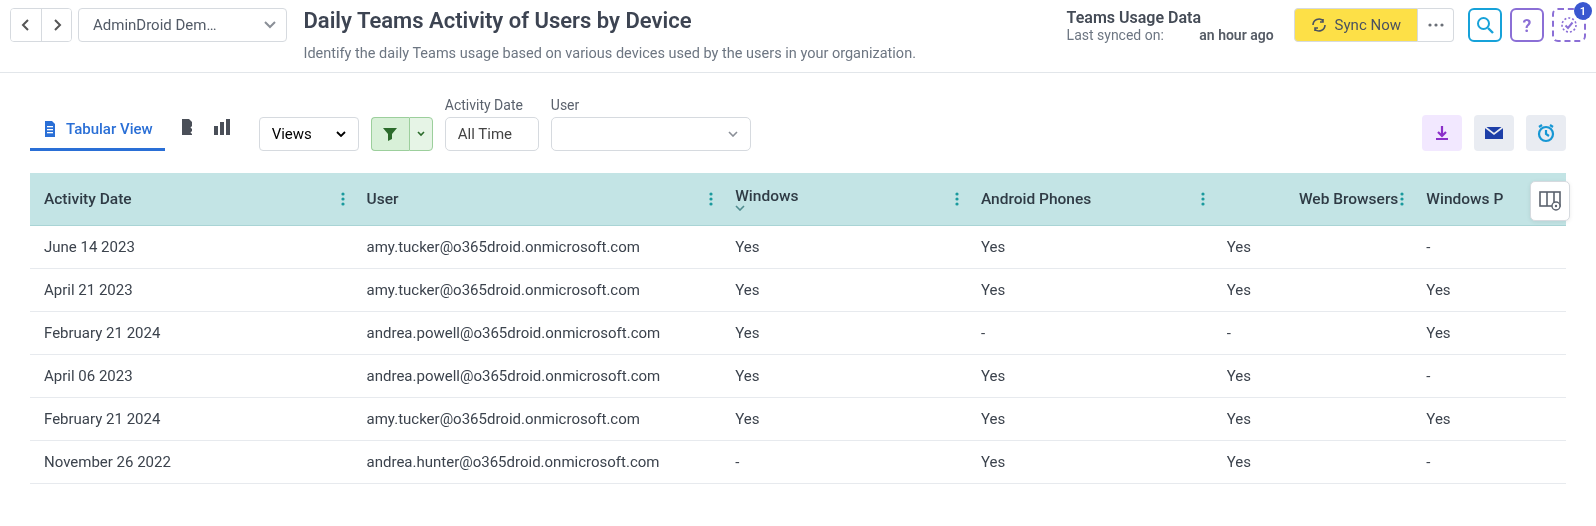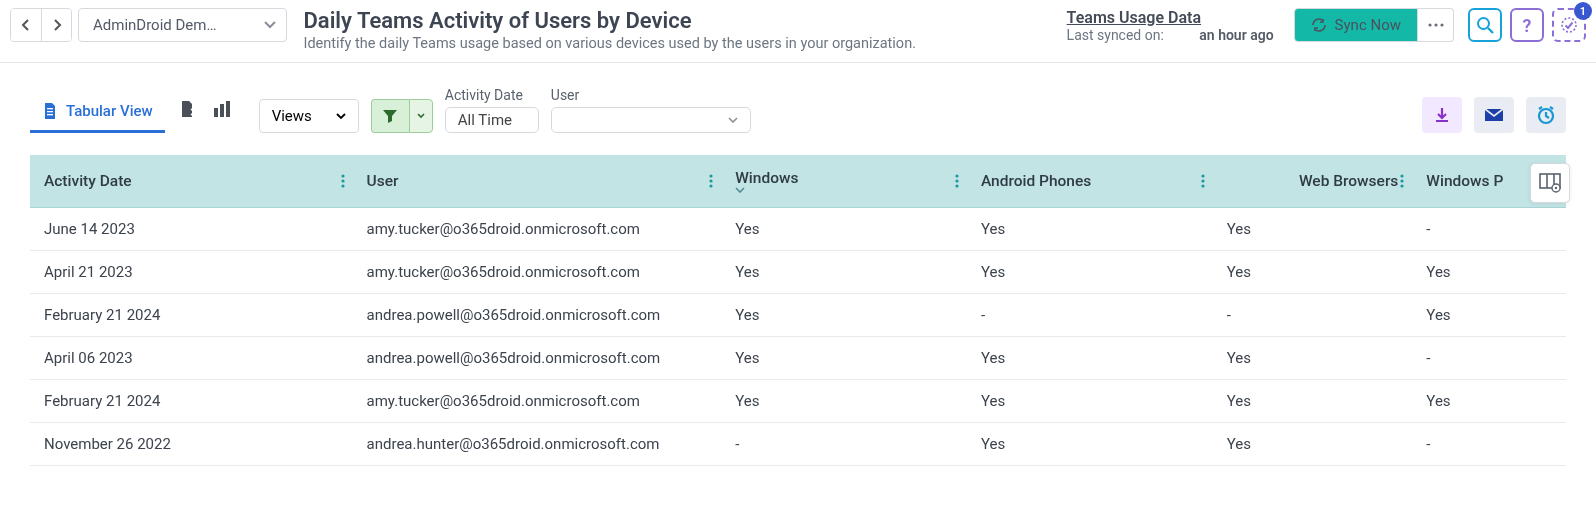--- a/index.html
+++ b/index.html
@@ -57,45 +57,45 @@
 
   .title-block { margin-left: 16px; max-width: 780px; }
   .page-title {
     font-size: 22px;
     font-weight: 600;
     color: #3d4452;
   }
   .page-sub {
     font-size: 14.5px;
     color: #6d7682;
-    margin-top: 2px;
+    margin-top: 12px;
   }
 
   .sync-block {
     margin-left: auto;
     display: flex;
     align-items: flex-start;
   }
   .sync-text { text-align: left; margin-right: 20px; }
-  .sync-title { font-size: 16px; font-weight: 600; color: #444b56; text-decoration: underline; }
+  .sync-title { font-size: 16px; font-weight: 600; color: #444b56; }
   .sync-sub { font-size: 14px; color: #6d7682; }
   .sync-sub b { font-weight: 600; color: #555b65; margin-left: 32px; }
 
   .sync-now {
     display: flex;
     align-items: center;
     height: 34px;
     padding: 0 16px;
     border: 1px solid #d6dadf;
     border-radius: 4px;
     color: #4a5260;
     font-size: 15px;
     gap: 8px;
     cursor: pointer;
-    background: #14b8a6;
+    background: #fde047;
   }
   .kebab-box {
     width: 36px;
     height: 34px;
     display: flex;
     align-items: center;
     justify-content: center;
     border: 1px solid #d6dadf;
     border-left: none;
     border-radius: 0 4px 4px 0;
@@ -164,21 +164,21 @@
   .filter-drop {
     width:24px; display:flex; align-items:center; justify-content:center;
     background:#e6f4e6; border:1px solid #9ccf9c;
     border-radius:0 4px 4px 0; color:#2c6b2c;
     cursor:pointer;
   }
 
   .field-block { display:flex; flex-direction:column; gap:4px; }
   .field-label { font-size:14px; color:#5b626d; }
   .field-input {
-    height:26px; border:1px solid #d6dadf; border-radius:5px;
+    height:34px; border:1px solid #d6dadf; border-radius:5px;
     padding:0 12px; display:flex; align-items:center;
     background:#fff; color:#444; font-size:15px; min-width:94px;
     cursor:pointer;
   }
   .field-input.user { min-width:200px; justify-content:flex-end; color:#8a8f97; }
 
   .toolbar-right { margin-left:auto; display:flex; gap:12px; }
   .act-btn {
     width:40px; height:36px; border-radius:4px;
     background:#e9ecf2; display:flex; align-items:center; justify-content:center;

